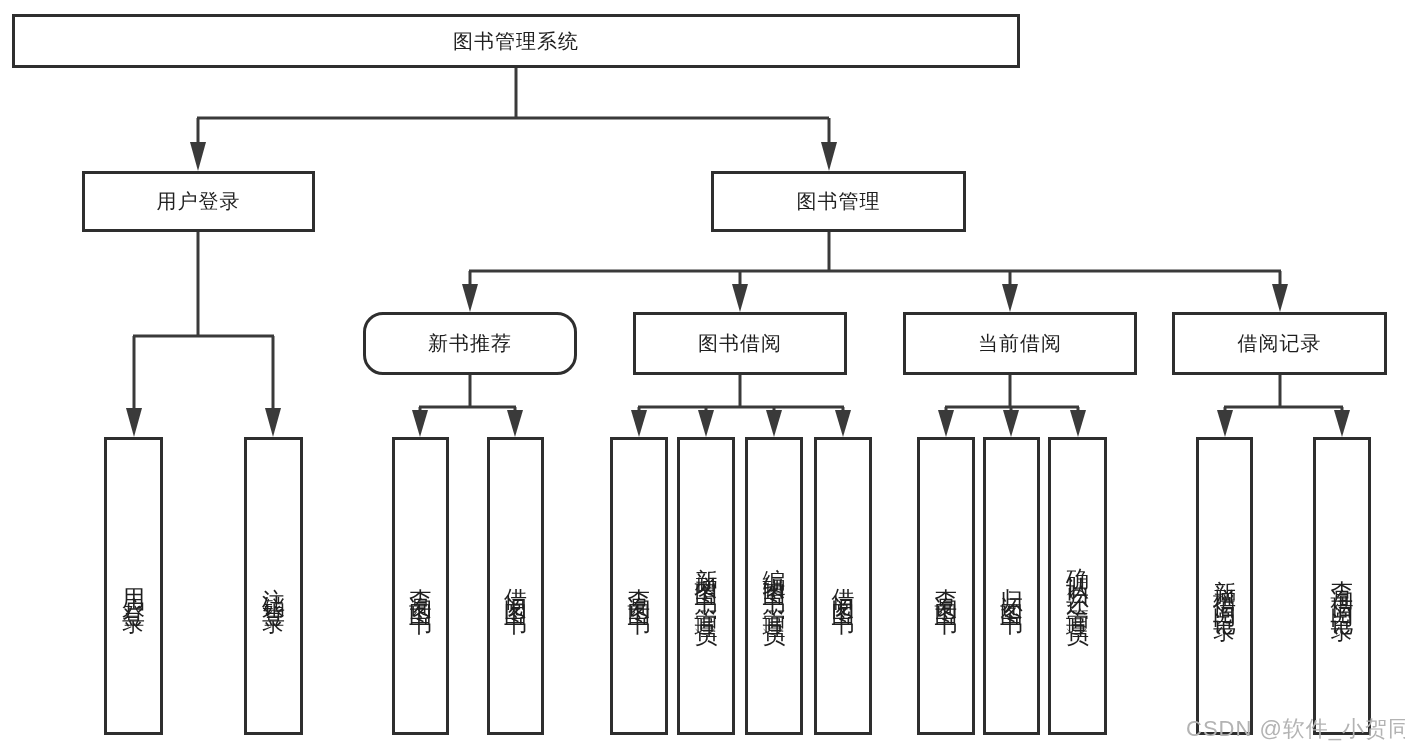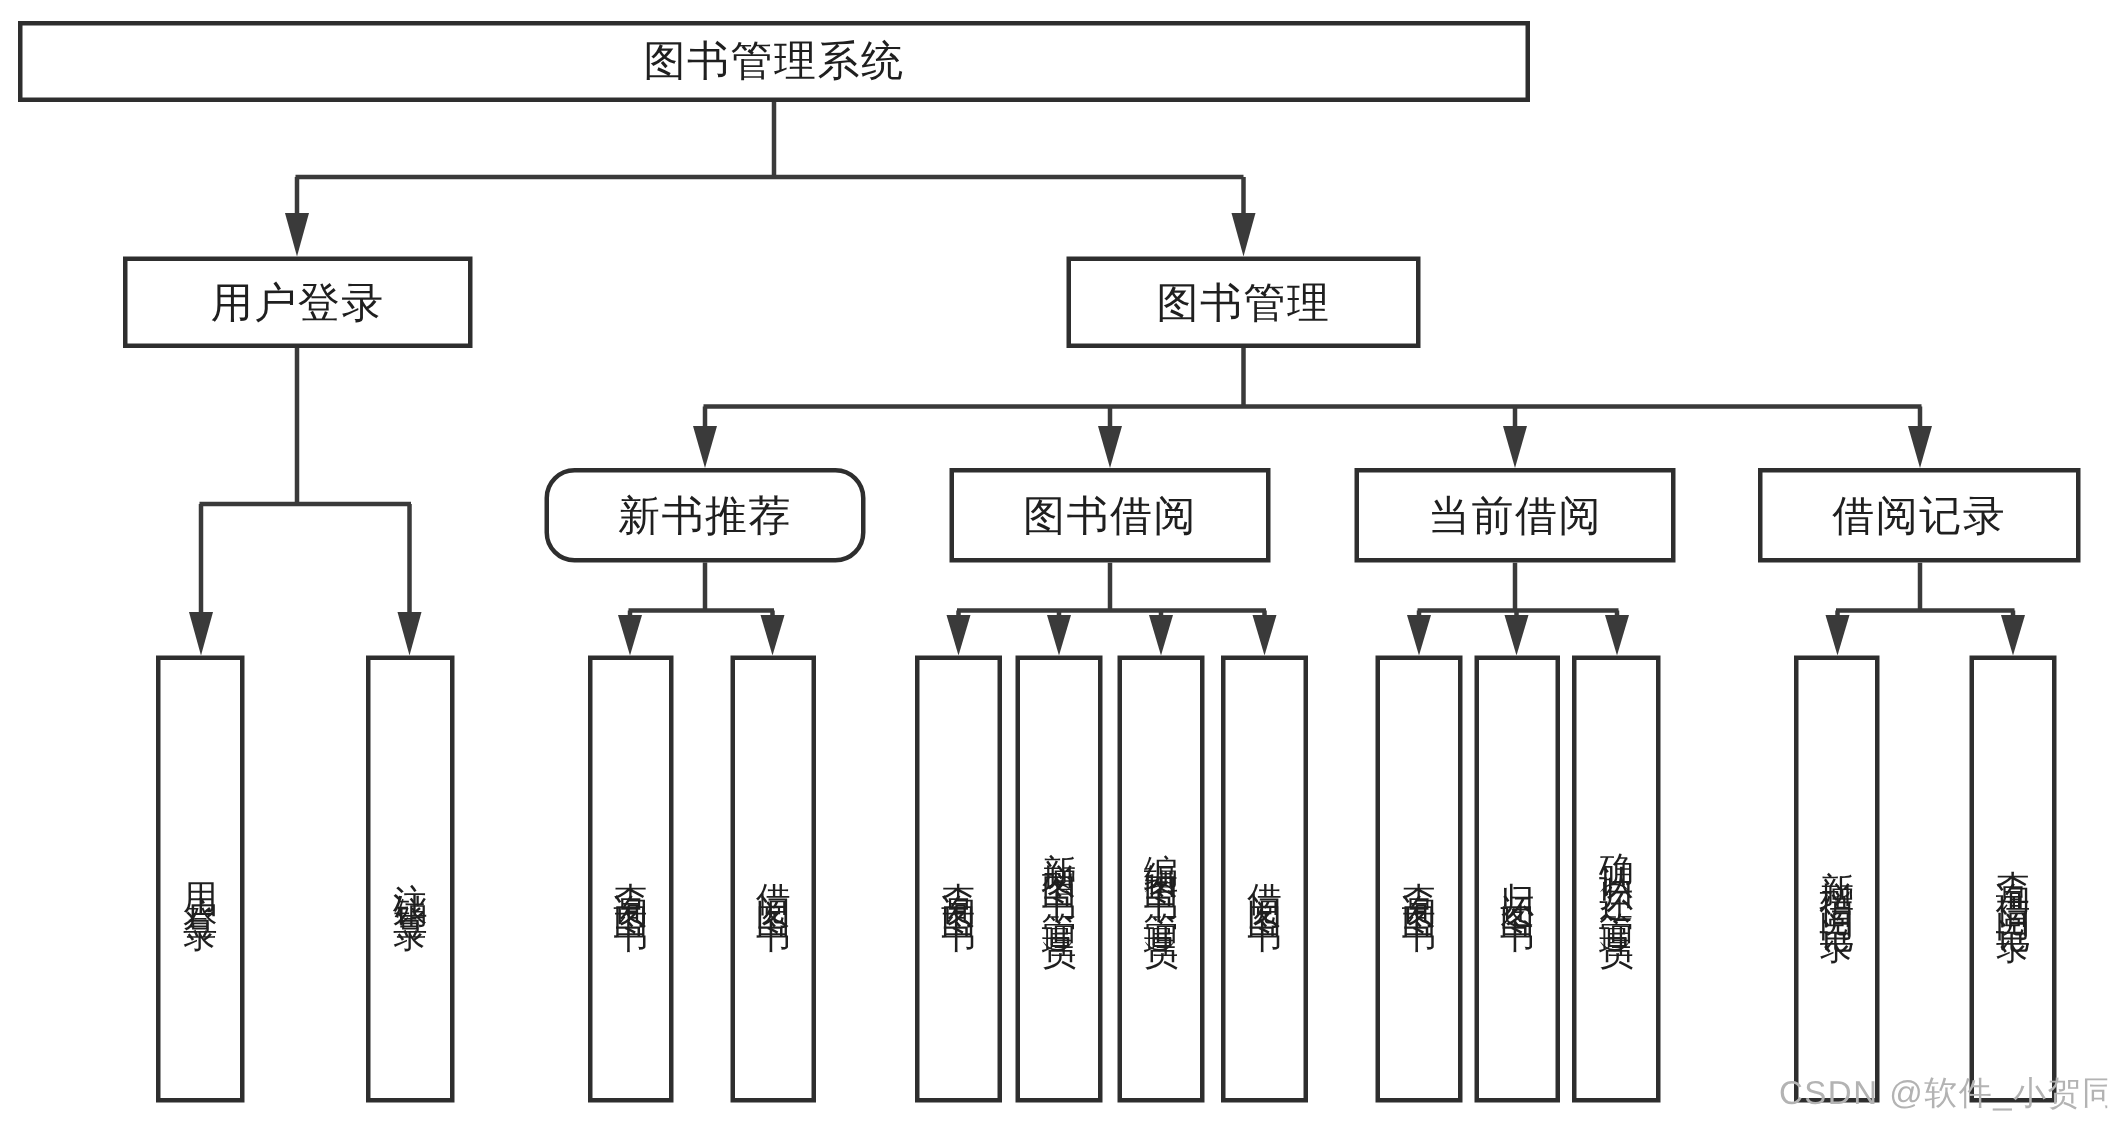--- a/index.html
+++ b/index.html
@@ -31,21 +31,21 @@
     box-sizing: border-box;
     border: 3px solid #2e2e2e;
     background: #ffffff;
     color: #1f1f1f;
     display: flex;
     align-items: center;
     justify-content: center;
     text-align: center;
   }
   .node.h {
-    font-size: 28px;
+    font-size: 20px;
     letter-spacing: 1px;
     white-space: nowrap;
   }
   .node.v {
     writing-mode: vertical-rl;
     text-orientation: mixed;
     font-size: 23px;
     letter-spacing: 8px;
     line-height: 1;
   }
@@ -136,25 +136,25 @@
       <path d="M1225,407 V412"></path>
       <polygon points="1217,410 1233,410 1225,437"></polygon>
       <path d="M1342,407 V412"></path>
       <polygon points="1334,410 1350,410 1342,437"></polygon>
     </g>
   </svg>
 
   <div class="node h" style="left:12px; top:14px; width:1008px; height:54px;">图书管理系统</div>
 
   <div class="node h" style="left:82px; top:171px; width:233px; height:61px;">用户登录</div>
-  <div class="node h" style="left:711px; top:171px; width:236px; height:61px;">图书管理</div>
+  <div class="node h" style="left:711px; top:171px; width:255px; height:61px;">图书管理</div>
 
   <div class="node h" style="left:363px; top:312px; width:214px; height:63px;border-radius:20px;">新书推荐</div>
   <div class="node h" style="left:633px; top:312px; width:214px; height:63px;">图书借阅</div>
-  <div class="node h" style="left:903px; top:312px; width:214px; height:63px;">当前借阅</div>
+  <div class="node h" style="left:903px; top:312px; width:234px; height:63px;">当前借阅</div>
   <div class="node h" style="left:1172px; top:312px; width:215px; height:63px;">借阅记录</div>
 
   <div class="node v" style="left:104px; top:437px; width:59px; height:298px;">用户登录</div>
   <div class="node v" style="left:244px; top:437px; width:59px; height:298px;">注销登录</div>
 
   <div class="node v" style="left:392px; top:437px; width:57px; height:298px;">查询图书</div>
   <div class="node v" style="left:487px; top:437px; width:57px; height:298px;">借阅图书</div>
 
   <div class="node v" style="left:610px; top:437px; width:58px; height:298px;">查询图书</div>
   <div class="node v" style="left:677px; top:437px; width:58px; height:298px;">新增图书（管理员）</div>

